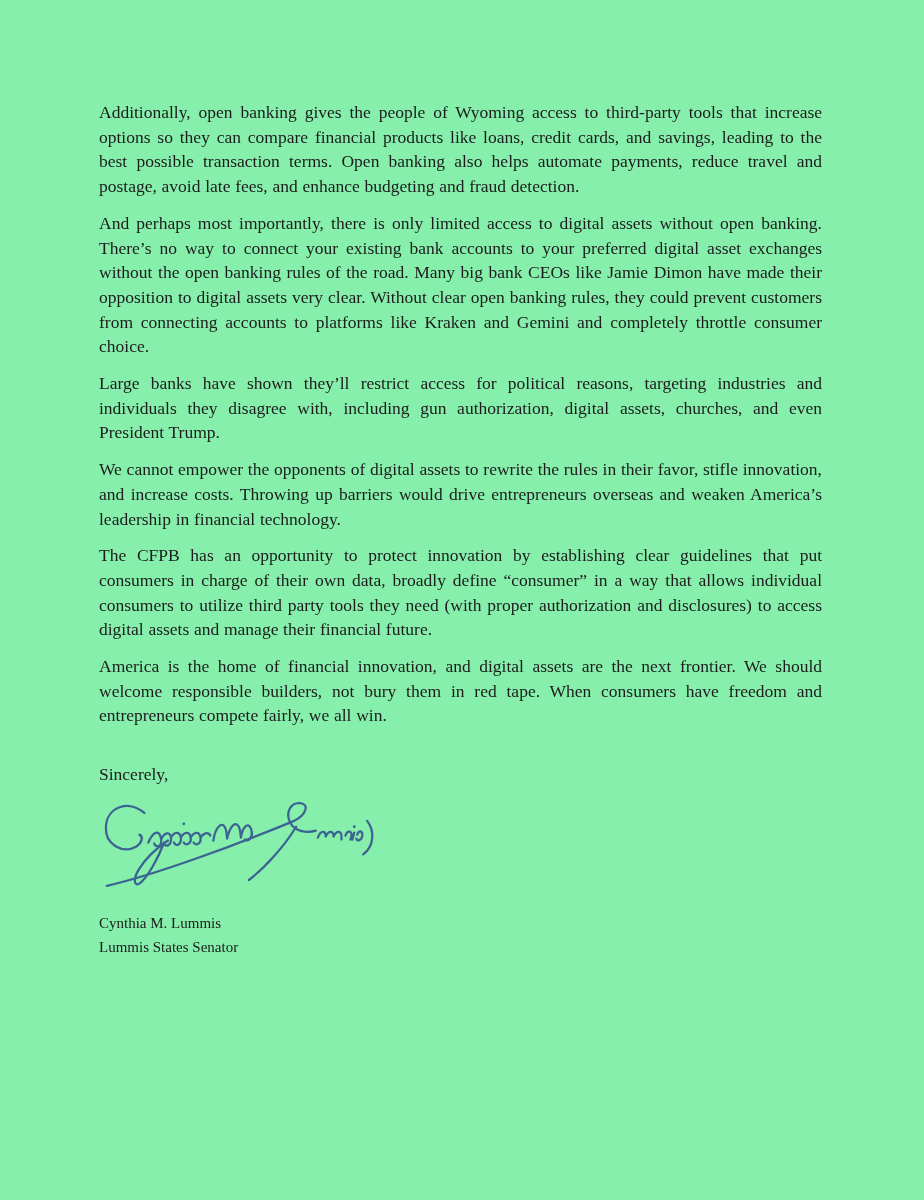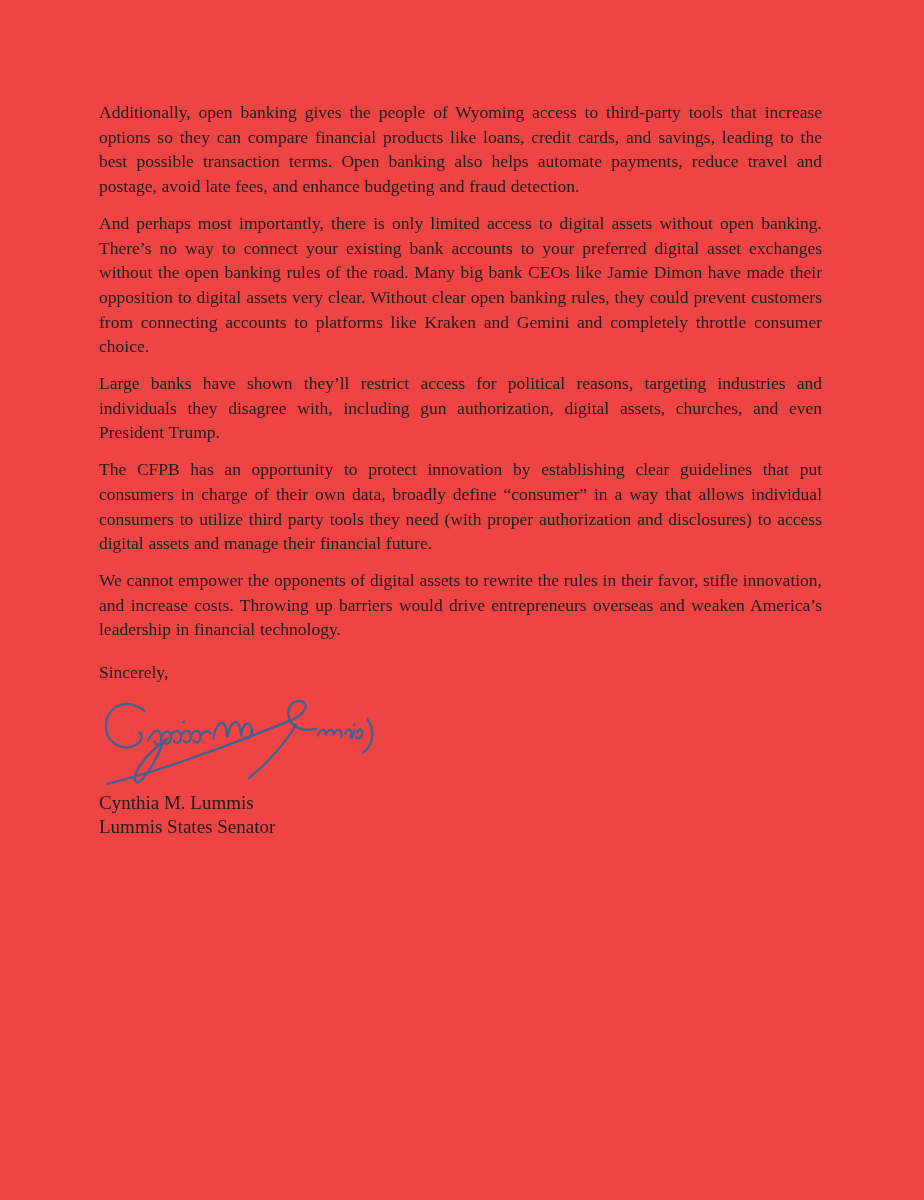--- a/index.html
+++ b/index.html
@@ -1,69 +1,71 @@
 <!DOCTYPE html>
 <html><head>
 <meta charset="utf-8">
 <style>
   * { margin: 0; padding: 0; box-sizing: border-box; }
   html, body { background: #ffffff; }
   .page {
     position: relative;
     width: 924px;
     height: 1200px;
-    background: #ef4444;
+    background: #86efac;
     overflow: hidden;
     font-family: "Liberation Serif", "DejaVu Serif", serif;
     color: #1c1c1c;
   }
   .letter-body {
     position: absolute;
     left: 99px;
     top: 100px;
     width: 723px;
   }
   .para {
     font-size: 17.5px;
     line-height: 24.7px;
     text-align: justify;
     margin-bottom: 12px;
     word-spacing: 0.02em;
   }
   .closing {
     font-size: 17.5px;
     line-height: 24.7px;
-    margin-top: 18px;
+    margin-top: 34px;
     margin-bottom: 10px;
   }
   .signature-block {
     margin-top: 4px;
     height: 96px;
     width: 280px;
   }
   .signature-block svg {
     display: block;
     overflow: visible;
   }
   .signer-block {
-    font-size: 19px;
+    margin-top: 18px;
+    font-size: 15px;
     line-height: 24px;
   }
 </style>
 </head>
 <body>
 
 <div class="page">
   <div class="letter-body">
 
     <p class="para">Additionally, open banking gives the people of Wyoming access to third-party tools that increase options so they can compare financial products like loans, credit cards, and savings, leading to the best possible transaction terms. Open banking also helps automate payments, reduce travel and postage, avoid late fees, and enhance budgeting and fraud detection.</p>
     <p class="para">And perhaps most importantly, there is only limited access to digital assets without open banking. There’s no way to connect your existing bank accounts to your preferred digital asset exchanges without the open banking rules of the road. Many big bank CEOs like Jamie Dimon have made their opposition to digital assets very clear. Without clear open banking rules, they could prevent customers from connecting accounts to platforms like Kraken and Gemini and completely throttle consumer choice.</p>
     <p class="para">Large banks have shown they’ll restrict access for political reasons, targeting industries and individuals they disagree with, including gun authorization, digital assets, churches, and even President Trump.</p>
+    <p class="para">We cannot empower the opponents of digital assets to rewrite the rules in their favor, stifle innovation, and increase costs. Throwing up barriers would drive entrepreneurs overseas and weaken America’s leadership in financial technology.</p>
     <p class="para">The CFPB has an opportunity to protect innovation by establishing clear guidelines that put consumers in charge of their own data, broadly define “consumer” in a way that allows individual consumers to utilize third party tools they need (with proper authorization and disclosures) to access digital assets and manage their financial future.</p>
-    <p class="para">We cannot empower the opponents of digital assets to rewrite the rules in their favor, stifle innovation, and increase costs. Throwing up barriers would drive entrepreneurs overseas and weaken America’s leadership in financial technology.</p>
+    <p class="para">America is the home of financial innovation, and digital assets are the next frontier. We should welcome responsible builders, not bury them in red tape. When consumers have freedom and entrepreneurs compete fairly, we all win.</p>
 
     <p class="closing">Sincerely,</p>
 
     <div class="signature-block" style="color: rgb(60, 99, 146);">
       <svg width="276" height="94" viewBox="0 0 280 95" fill="none" stroke="currentColor" stroke-width="2.3" stroke-linecap="round" stroke-linejoin="round">
 
         <path d="M46,16 C30,2 8,10 7,30 C6,48 24,58 38,50 C44,46 45,40 41,38"></path>
 
         <path d="M50,46 C56,32 62,34 63,43 C64,50 58,52 56,47 M63,43 C66,36 72,34 73,41 C74,48 68,52 66,47 M73,41 C76,35 82,34 83,41 C84,48 78,51 76,46 M83,41 C86,35 92,34 93,41 C94,47 88,50 86,46 M93,41 C96,35 102,34 103,41 C104,47 98,50 96,46 M103,41 C106,36 111,35 113,39"></path>
 

